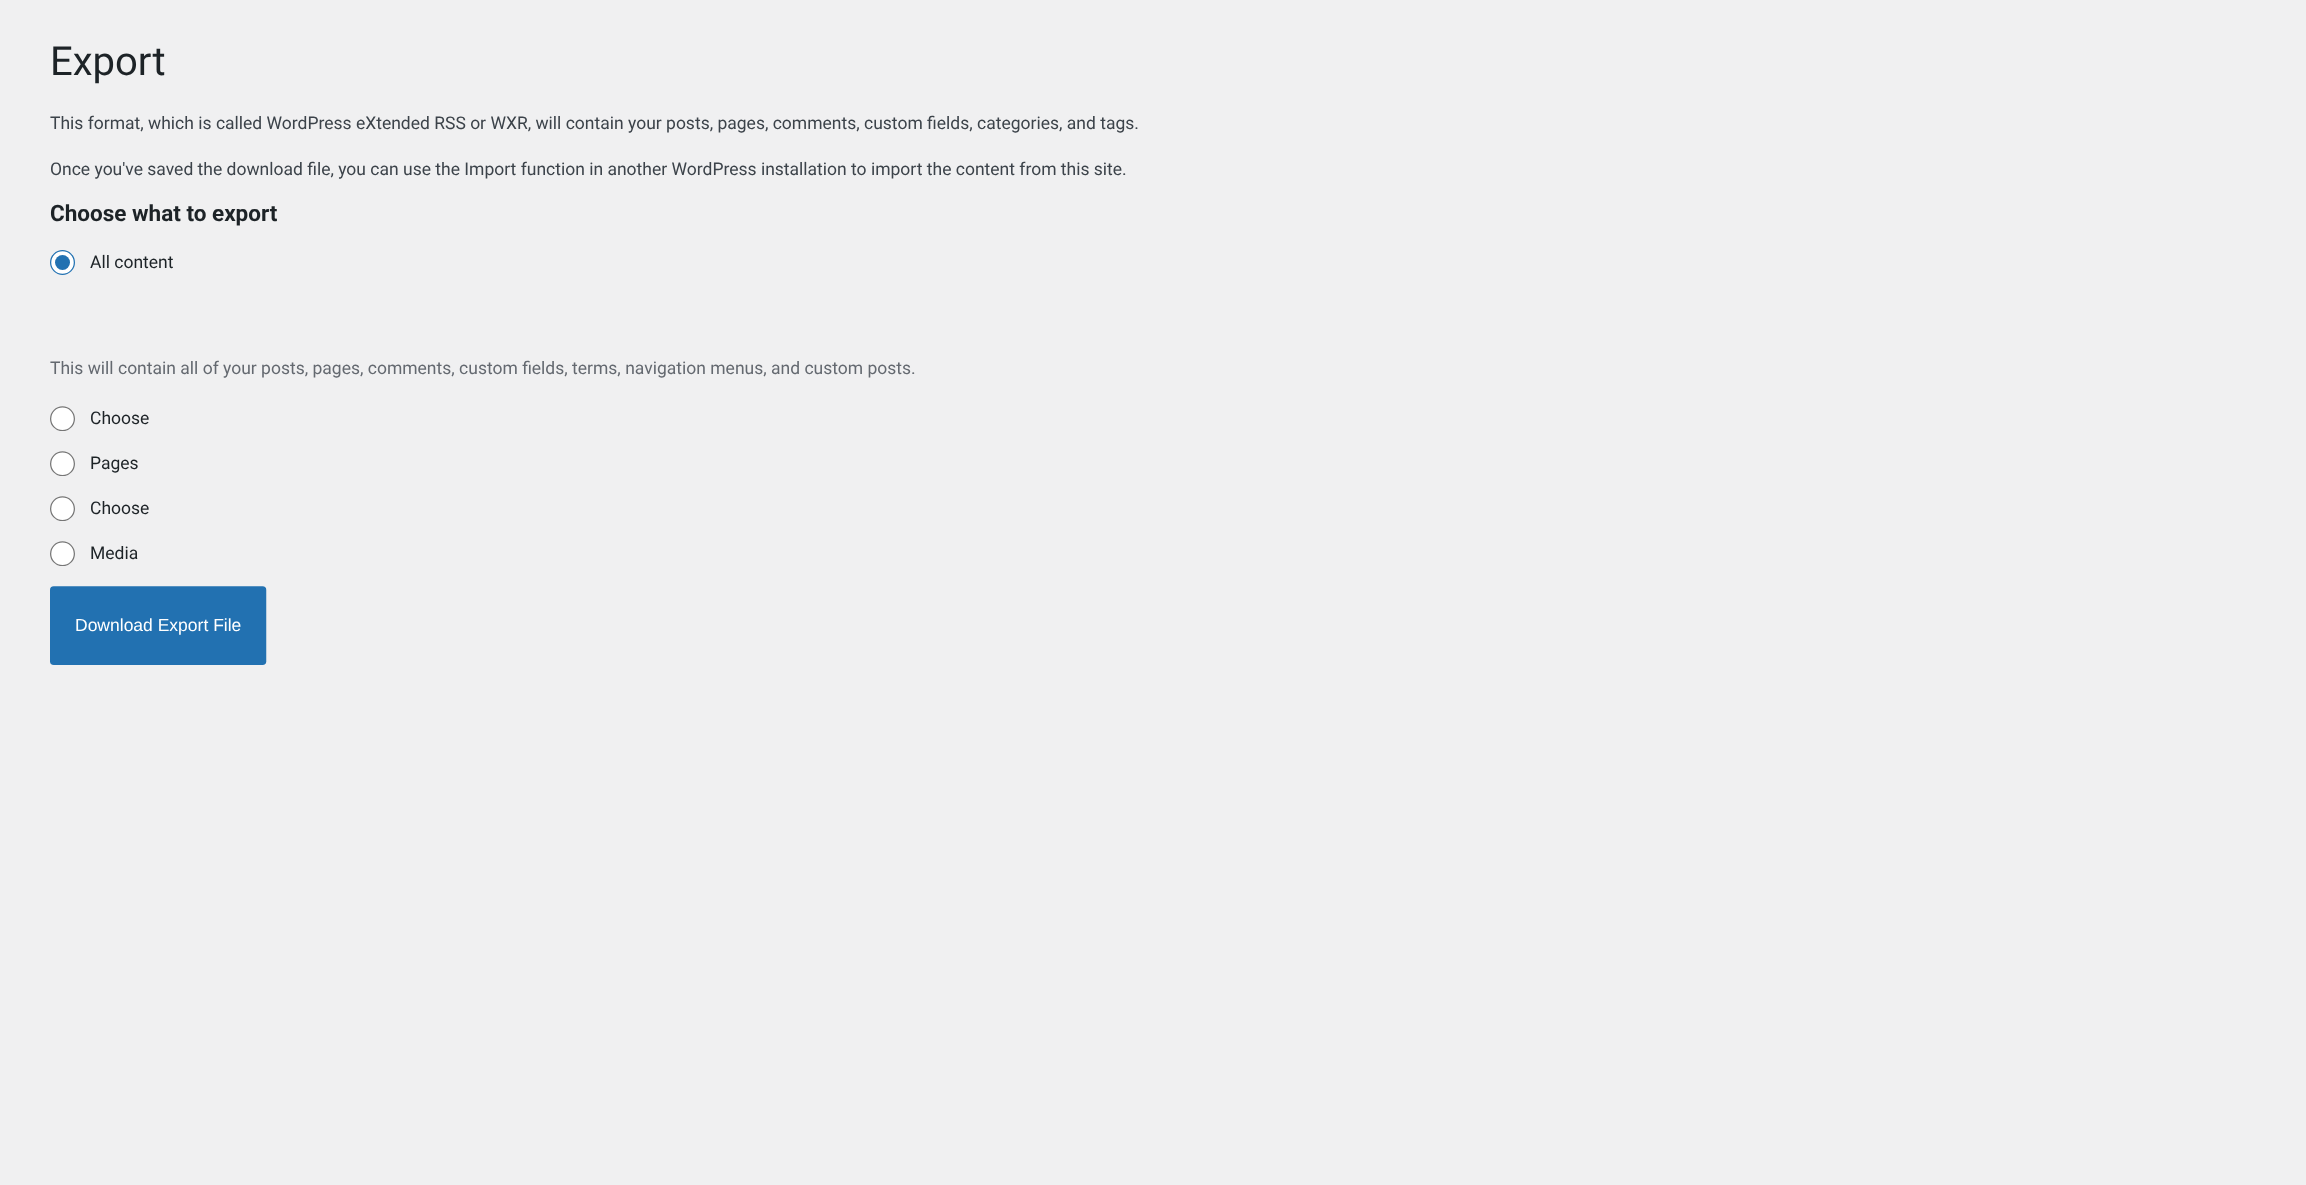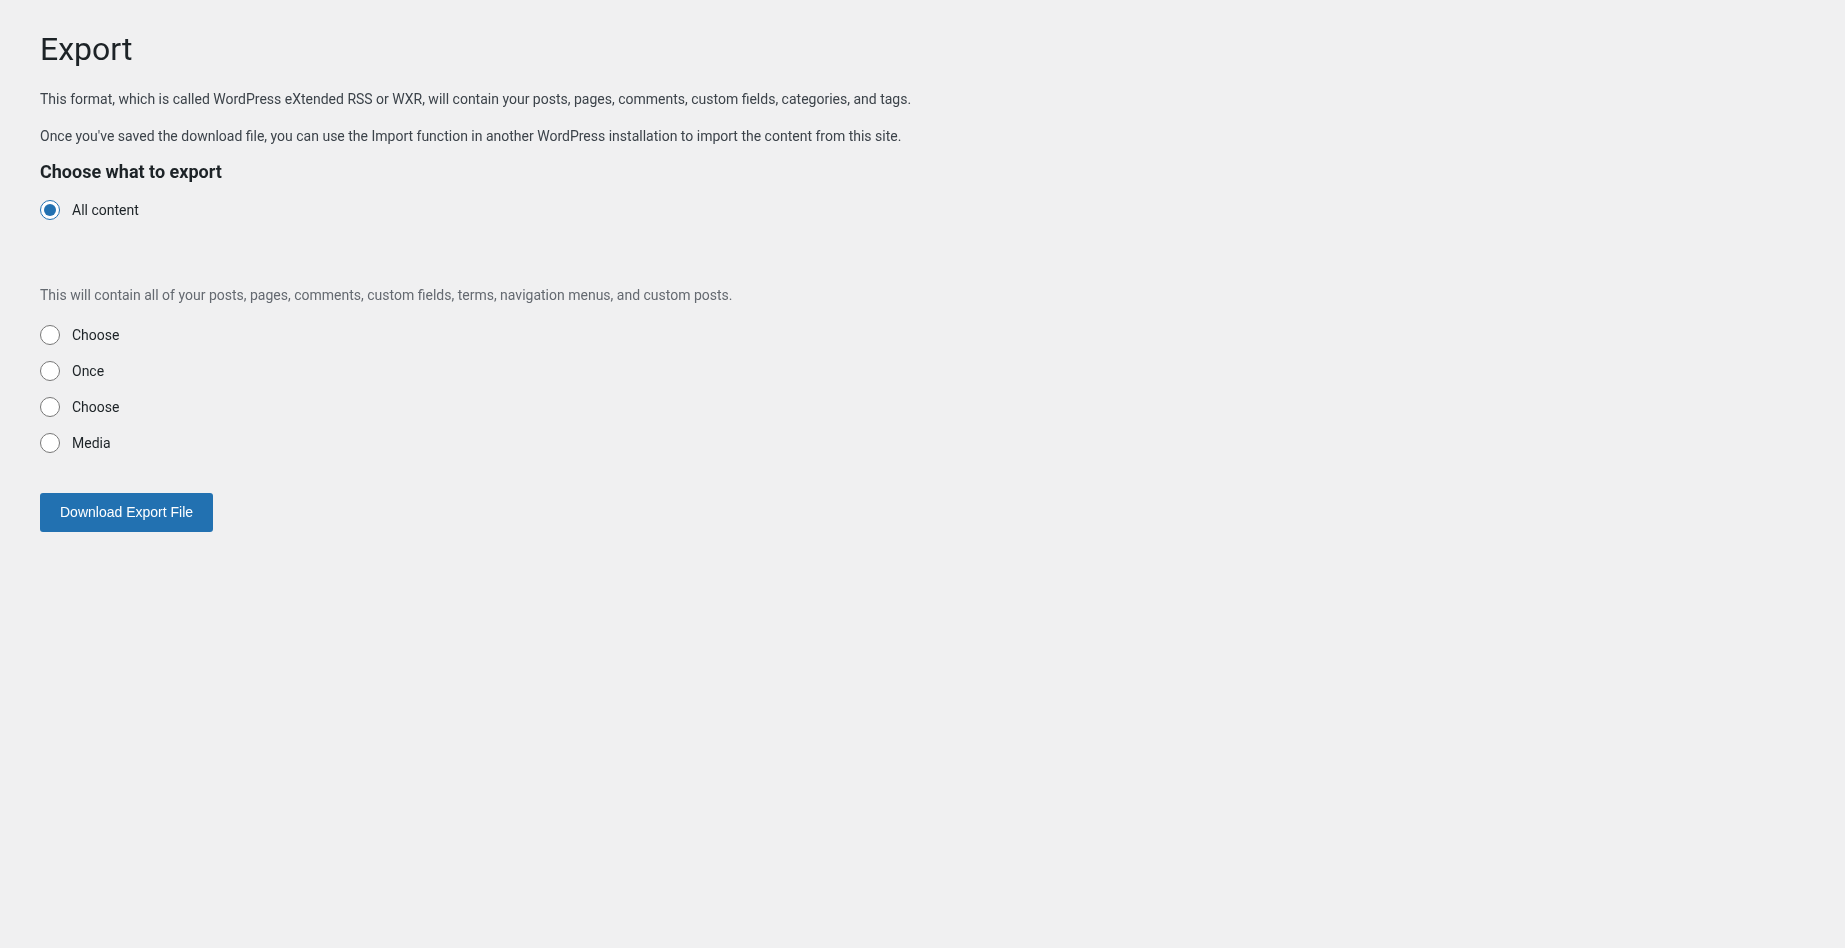--- a/index.html
+++ b/index.html
@@ -81,25 +81,24 @@
       line-height: 1.6;
       margin-top: 48px;
     }
 
     .download-button {
       display: inline-block;
       background-color: #2271b1;
       color: #ffffff;
       border: none;
       border-radius: 3px;
-      padding: 10px 20px;
+      padding: 22px 20px;
       font-size: 14px;
       font-weight: 500;
       cursor: pointer;
-      margin-top: 24px;
       line-height: 1.4;
       text-decoration: none;
     }
   </style>
 </head>
 <body>
 
 <div class="page-container">
 
   <h1 class="page-title">Export</h1>
@@ -120,21 +119,21 @@
 
     <p class="all-content-description">This will contain all of your posts, pages, comments, custom fields, terms, navigation menus, and custom posts.</p>
 
     <label class="radio-item">
       <input type="radio" name="export-content" value="posts" style="">
       <span class="radio-label">Choose</span>
     </label>
 
     <label class="radio-item">
       <input type="radio" name="export-content" value="pages" style="">
-      <span class="radio-label">Once</span>
+      <span class="radio-label">Pages</span>
     </label>
 
     <label class="radio-item">
       <input type="radio" name="export-content" value="schemas" style="">
       <span class="radio-label">Choose</span>
     </label>
 
     <label class="radio-item">
       <input type="radio" name="export-content" value="media" style="">
       <span class="radio-label">Media</span>

